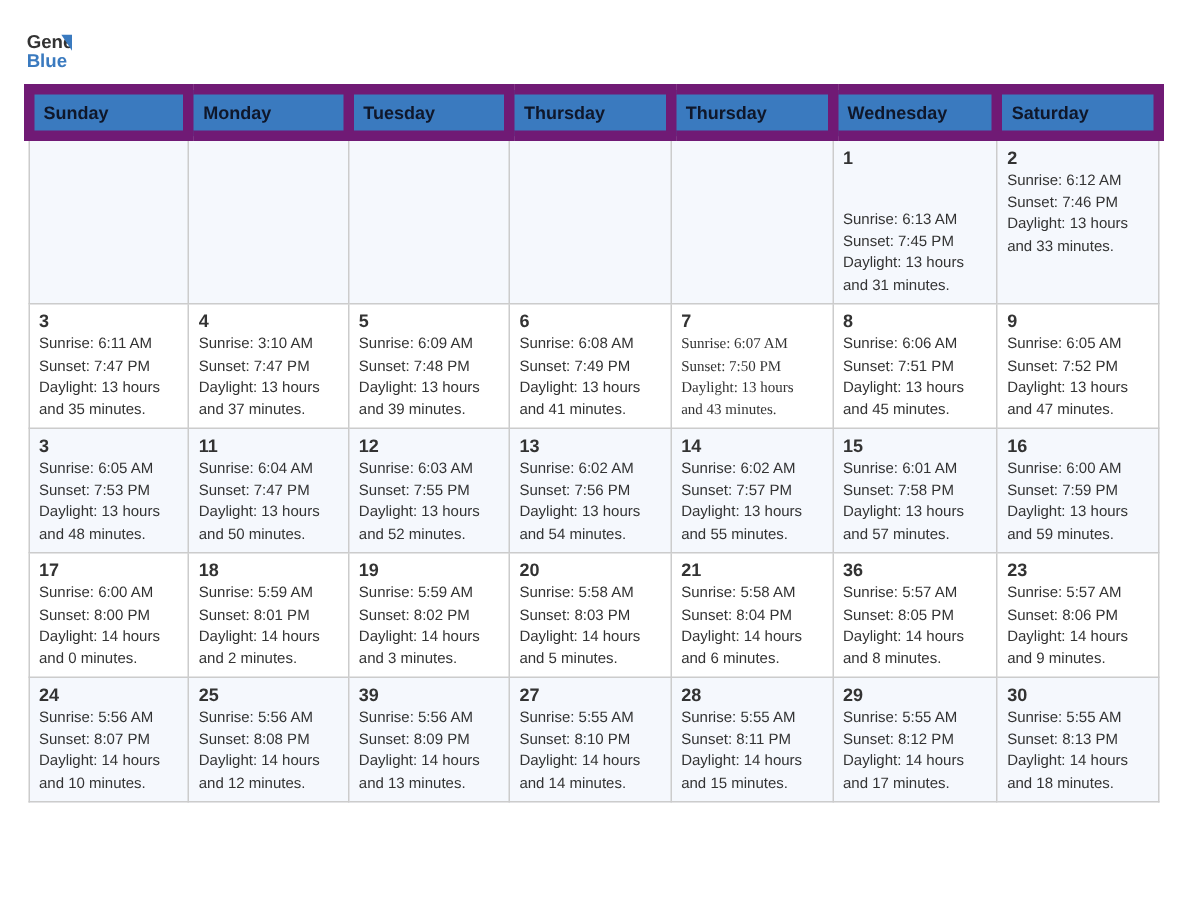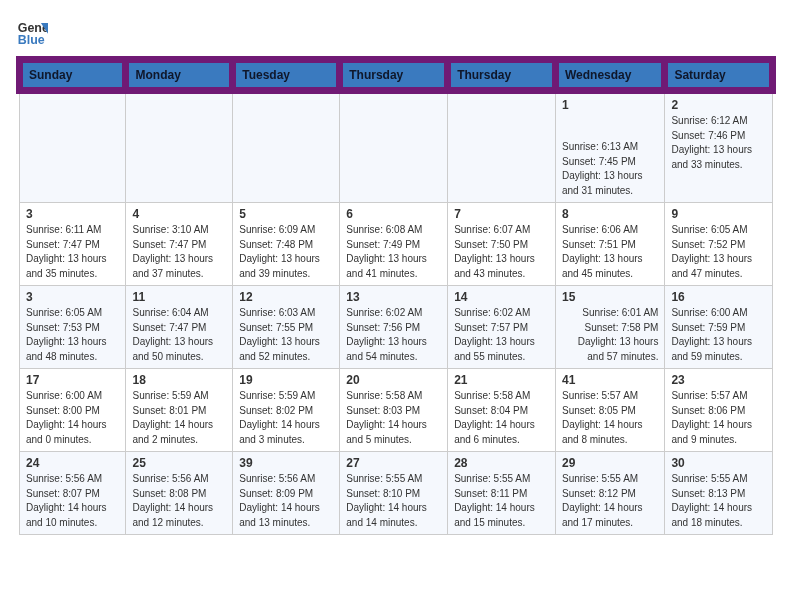--- a/index.html
+++ b/index.html
@@ -160,21 +160,21 @@
         </td>
         <td>
           <span class="day-number">6</span>
           <div class="day-info" style="white-space: pre-line;">Sunrise: 6:08 AM
 Sunset: 7:49 PM
 Daylight: 13 hours
 and 41 minutes.</div>
         </td>
         <td>
           <span class="day-number">7</span>
-          <div class="day-info" style="white-space: pre-line;">Sunrise: 6:07 AM
+          <div class="day-info" style="white-space: pre-line; font-family: Liberation Serif, serif;">Sunrise: 6:07 AM
 Sunset: 7:50 PM
 Daylight: 13 hours
 and 43 minutes.</div>
         </td>
         <td>
           <span class="day-number">8</span>
           <div class="day-info" style="white-space: pre-line;">Sunrise: 6:06 AM
 Sunset: 7:51 PM
 Daylight: 13 hours
 and 45 minutes.</div>
@@ -218,21 +218,21 @@
         </td>
         <td>
           <span class="day-number">14</span>
           <div class="day-info" style="white-space: pre-line;">Sunrise: 6:02 AM
 Sunset: 7:57 PM
 Daylight: 13 hours
 and 55 minutes.</div>
         </td>
         <td>
           <span class="day-number">15</span>
-          <div class="day-info" style="white-space: pre-line; text-align: right;">Sunrise: 6:01 AM
+          <div class="day-info" style="white-space: pre-line;">Sunrise: 6:01 AM
 Sunset: 7:58 PM
 Daylight: 13 hours
 and 57 minutes.</div>
         </td>
         <td>
           <span class="day-number">16</span>
           <div class="day-info" style="white-space: pre-line;">Sunrise: 6:00 AM
 Sunset: 7:59 PM
 Daylight: 13 hours
 and 59 minutes.</div>
@@ -268,21 +268,21 @@
 and 5 minutes.</div>
         </td>
         <td>
           <span class="day-number">21</span>
           <div class="day-info" style="white-space: pre-line;">Sunrise: 5:58 AM
 Sunset: 8:04 PM
 Daylight: 14 hours
 and 6 minutes.</div>
         </td>
         <td>
-          <span class="day-number">41</span>
+          <span class="day-number">36</span>
           <div class="day-info" style="white-space: pre-line;">Sunrise: 5:57 AM
 Sunset: 8:05 PM
 Daylight: 14 hours
 and 8 minutes.</div>
         </td>
         <td>
           <span class="day-number">23</span>
           <div class="day-info" style="white-space: pre-line;">Sunrise: 5:57 AM
 Sunset: 8:06 PM
 Daylight: 14 hours

